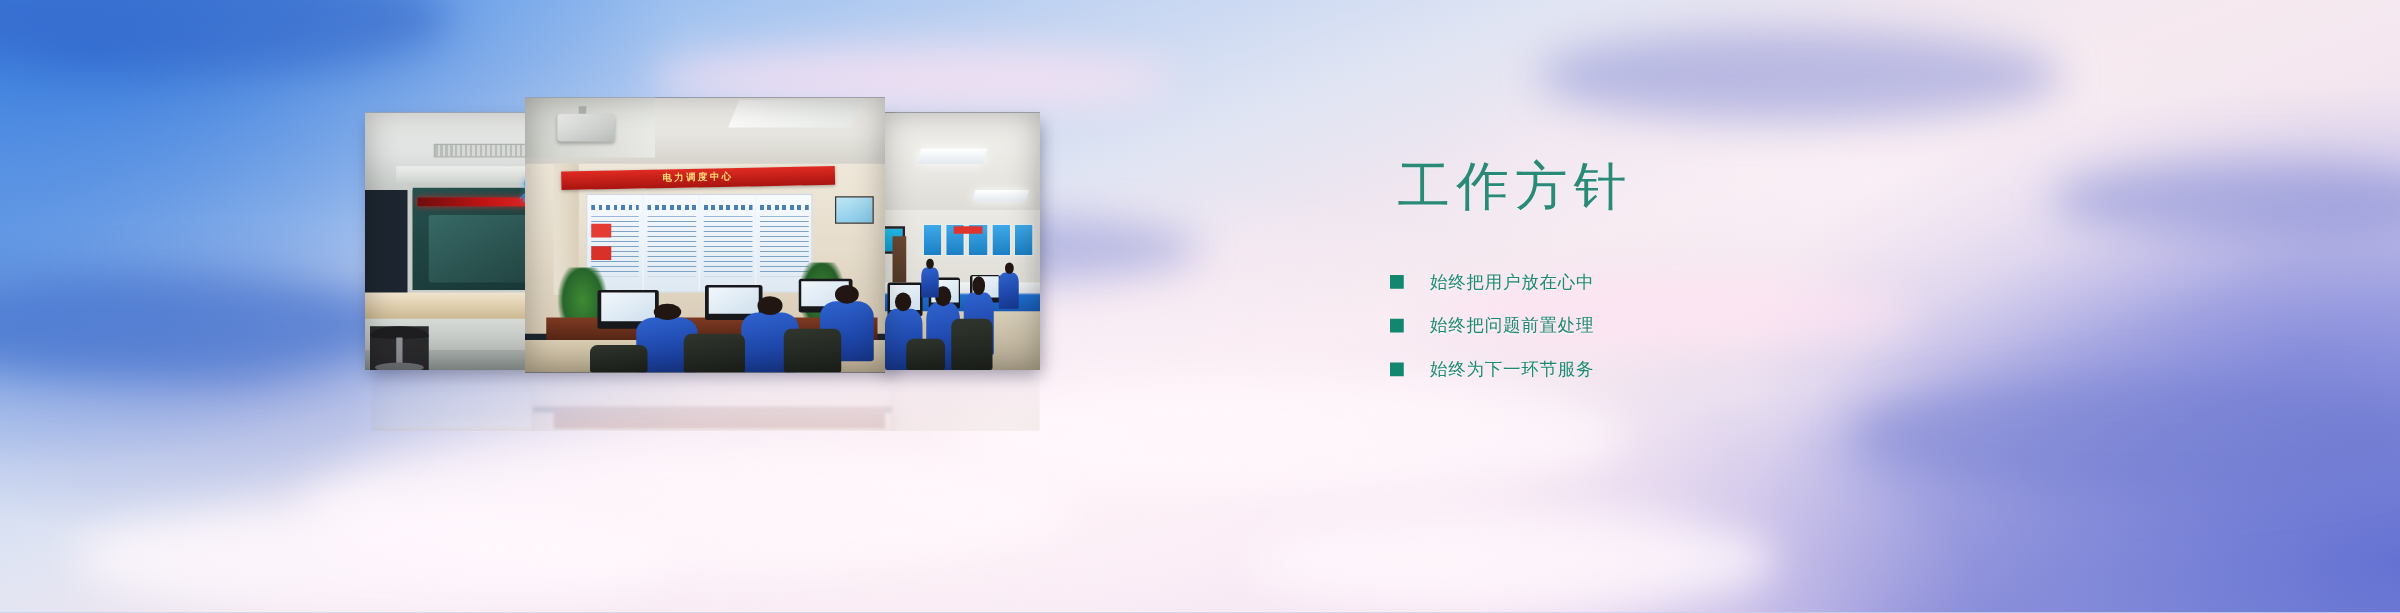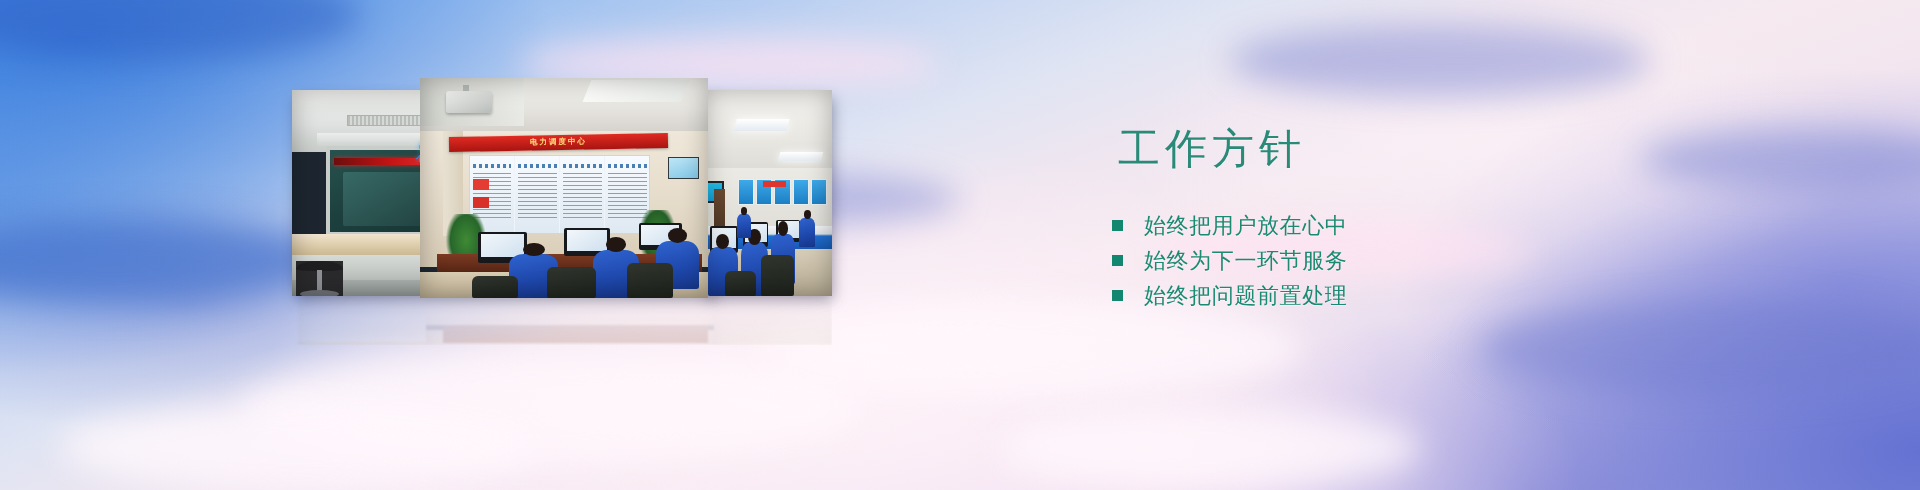--- a/index.html
+++ b/index.html
@@ -291,21 +291,21 @@
     align-items:center;
     height:35px;
   }
   .bullet-marker {
     width:11px; height:11px;
     background:#12866e;
     flex:0 0 11px;
     margin-right:21px;
   }
   .bullet-text {
-    font-size:22px;
+    font-size:14px;
     color:#1b8a72;
     letter-spacing:.6px;
     font-family:"DejaVu Sans","Liberation Sans",sans-serif;
     text-shadow:0 1px 0 rgba(255,255,255,.5);
   }
 </style>
 </head>
 <body>
 
 <div id="banner">
@@ -510,22 +510,22 @@
   <div id="textblock">
     <h1 id="page-title">工作方针</h1>
 
     <ul id="bullet-list">
       <li class="bullet-row">
         <span class="bullet-marker"></span>
         <span class="bullet-text">始终把用户放在心中</span>
       </li>
       <li class="bullet-row">
         <span class="bullet-marker"></span>
-        <span class="bullet-text">始终为下一环节服务</span>
+        <span class="bullet-text">始终把问题前置处理</span>
       </li>
       <li class="bullet-row">
         <span class="bullet-marker"></span>
-        <span class="bullet-text">始终把问题前置处理</span>
+        <span class="bullet-text">始终为下一环节服务</span>
       </li>
     </ul>
   </div>
 
 </div>
 
 </body></html>

